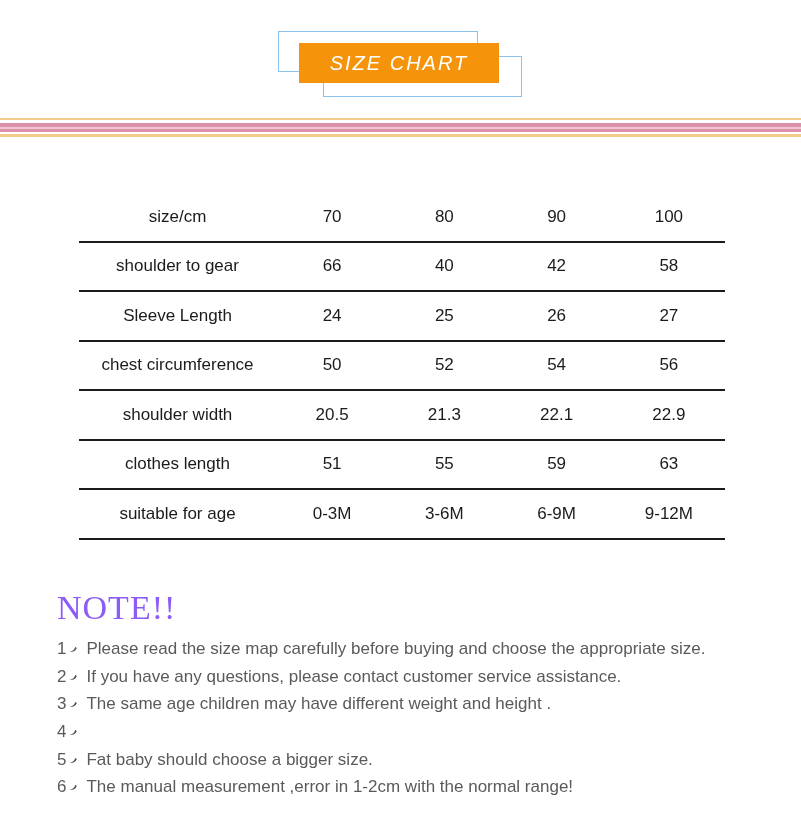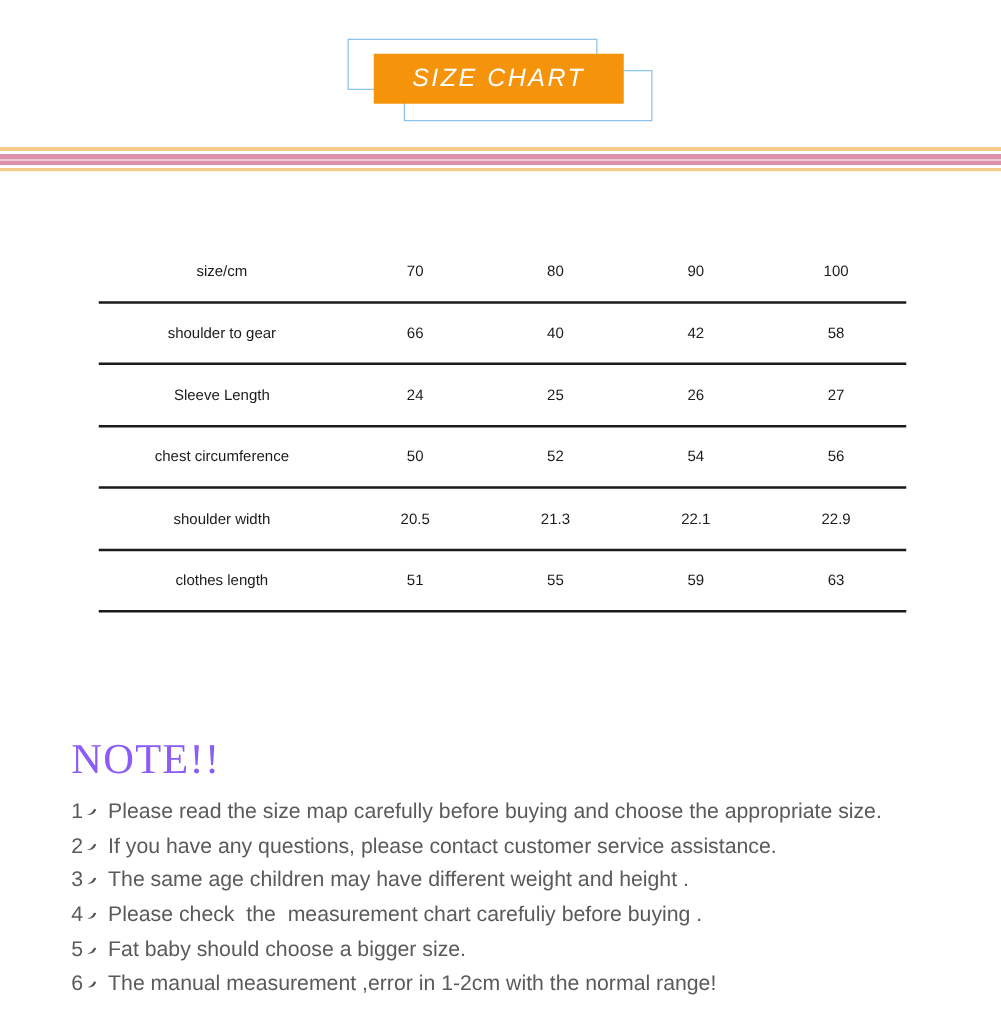--- a/index.html
+++ b/index.html
@@ -40,21 +40,21 @@
 
   
   .size-table { position:absolute; left:79px; top:193px; width:646px; color:#1b1b1b; }
   .t-row {
     display:grid;
     grid-template-columns:197px 1fr 1fr 1fr 1fr;
     height:47.5px;
     border-bottom:2px solid #1b1b1b;
     align-items:center;
     text-align:center;
-    font-size:12px;
+    font-size:17px;
   }
   .t-cell { white-space:nowrap; }
 
   
   .note-heading {
     position:absolute; left:57px; top:589px;
     font-family:"Liberation Serif", serif;
     font-size:34px; line-height:38px;
     color:#8b5cf6; letter-spacing:1px;
   }
@@ -133,20 +133,27 @@
   </div>
 
   <div class="t-row">
     <div class="t-cell">clothes length</div>
     <div class="t-cell">51</div>
     <div class="t-cell">55</div>
     <div class="t-cell">59</div>
     <div class="t-cell">63</div>
   </div>
 
+  <div class="t-row">
+    <div class="t-cell">suitable for age</div>
+    <div class="t-cell">0-3M</div>
+    <div class="t-cell">3-6M</div>
+    <div class="t-cell">6-9M</div>
+    <div class="t-cell">9-12M</div>
+  </div>
 </div>
 
 <div class="note-heading">NOTE!!</div>
 
 <div class="notes">
   <div class="note-item">
     <span class="note-num">1</span>
       <span class="dun"></span>
       <span class="note-text">Please read the size map carefully before buying and choose the appropriate size.</span>
   </div>
@@ -156,21 +163,20 @@
       <span class="note-text">If you have any questions, please contact customer service assistance.</span>
   </div>
   <div class="note-item">
     <span class="note-num">3</span>
       <span class="dun"></span>
       <span class="note-text">The same age children may have different weight and height .</span>
   </div>
   <div class="note-item">
     <span class="note-num">4</span>
       <span class="dun"></span>
-      <span class="note-text">Please check  the  measurement chart carefuliy before buying .</span>
   </div>
   <div class="note-item">
     <span class="note-num">5</span>
       <span class="dun"></span>
       <span class="note-text">Fat baby should choose a bigger size.</span>
   </div>
   <div class="note-item">
     <span class="note-num">6</span>
       <span class="dun"></span>
       <span class="note-text">The manual measurement ,error in 1-2cm with the normal range!</span>

